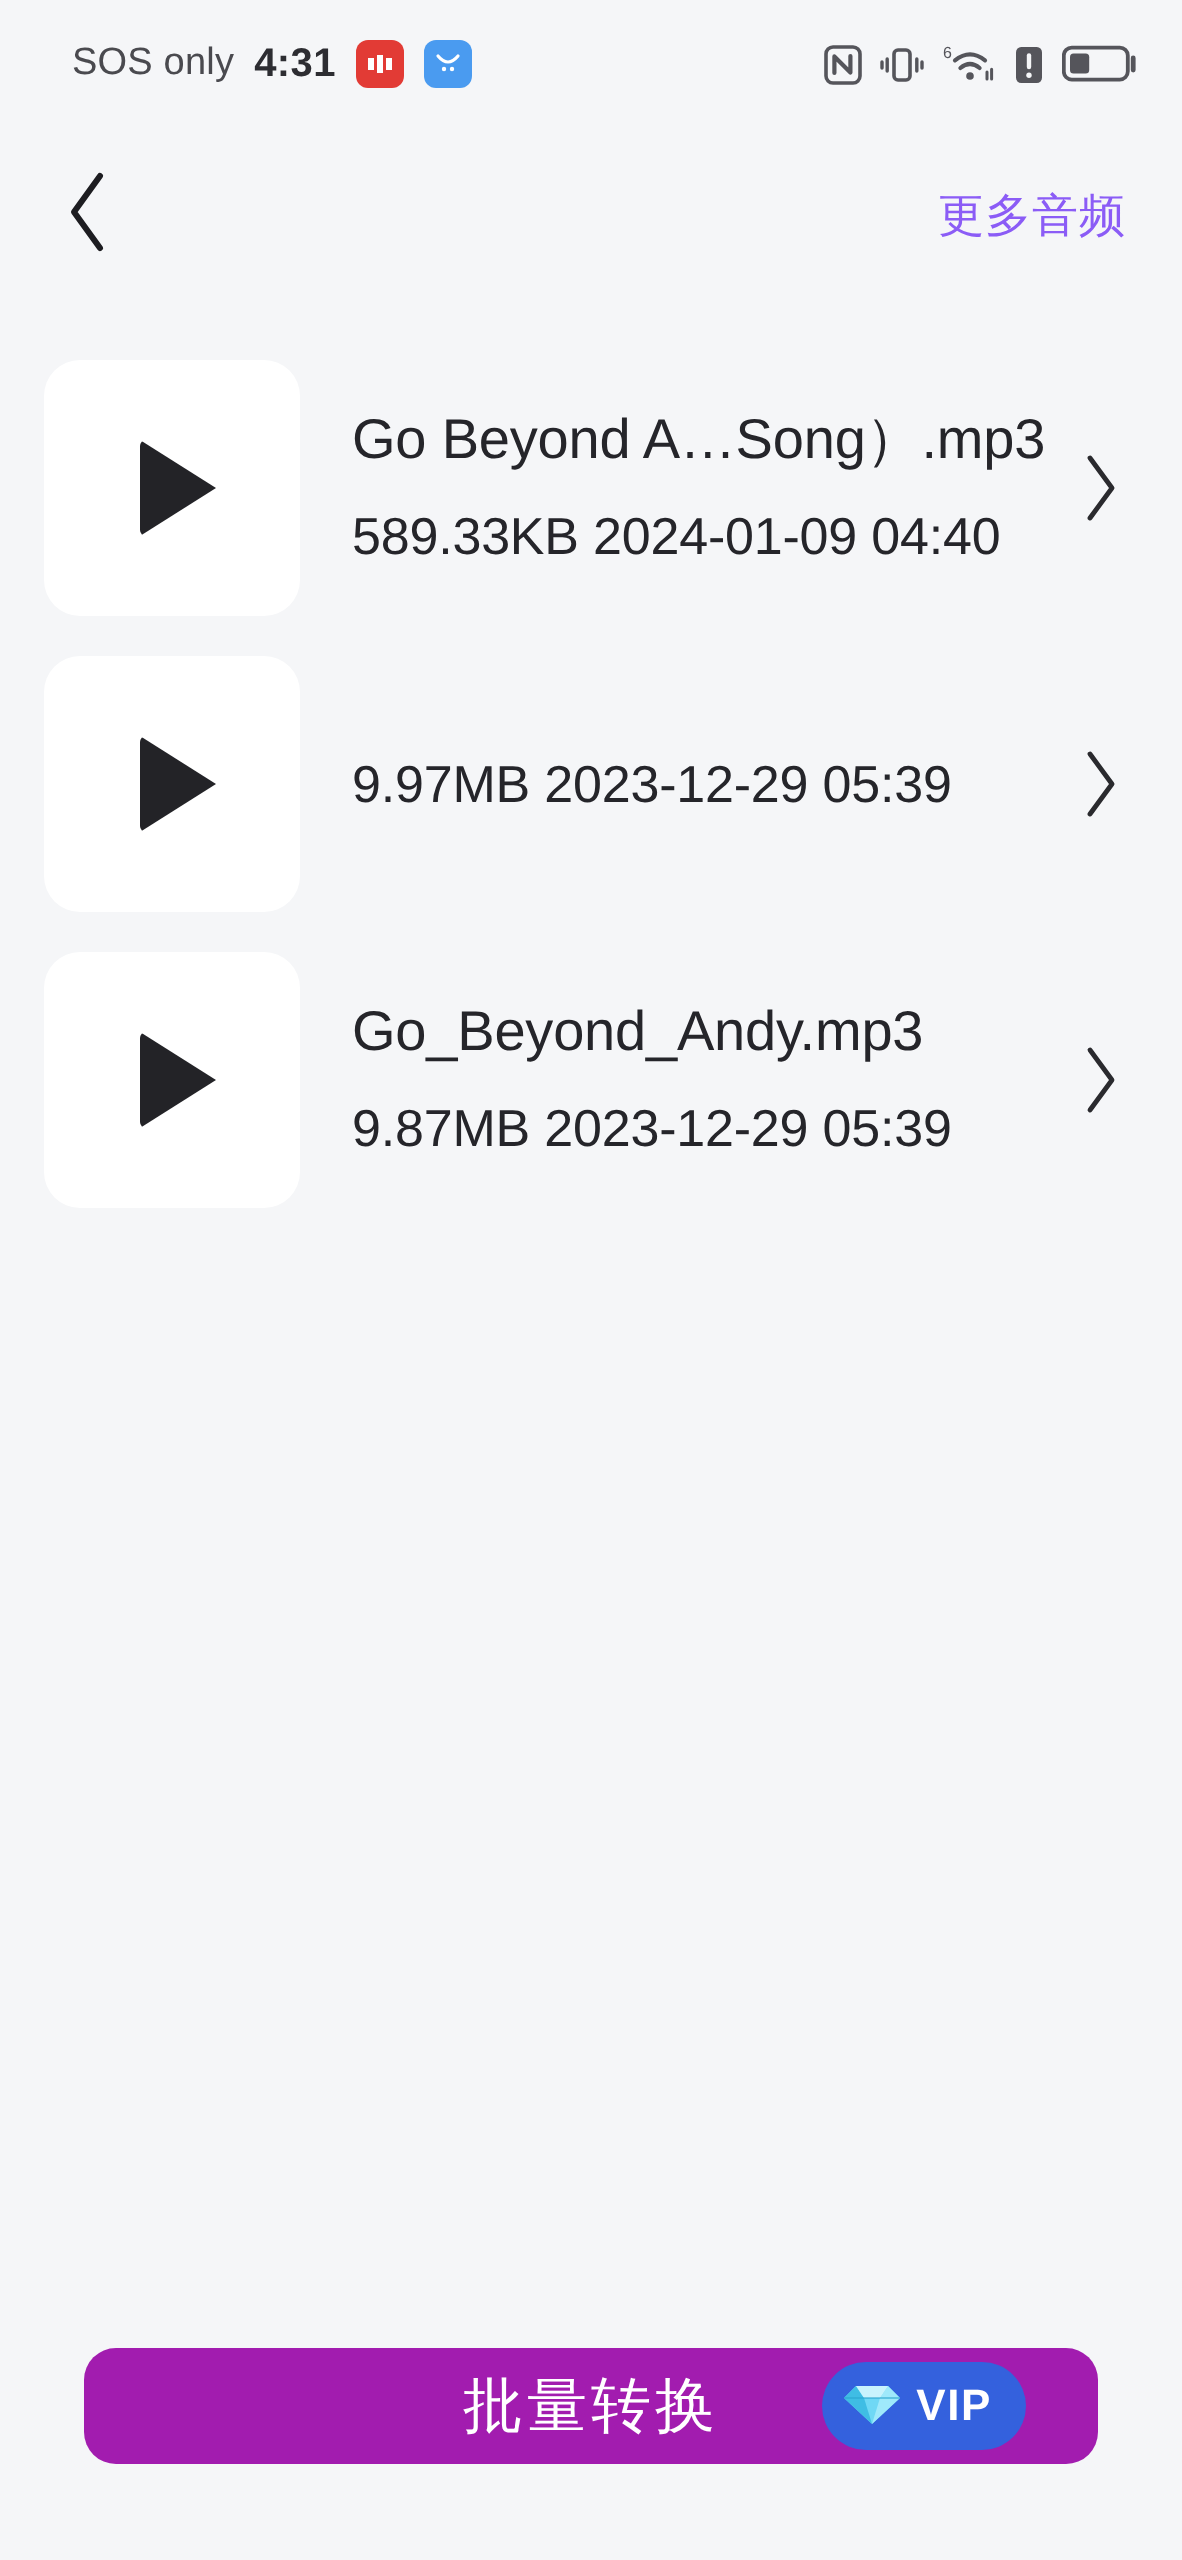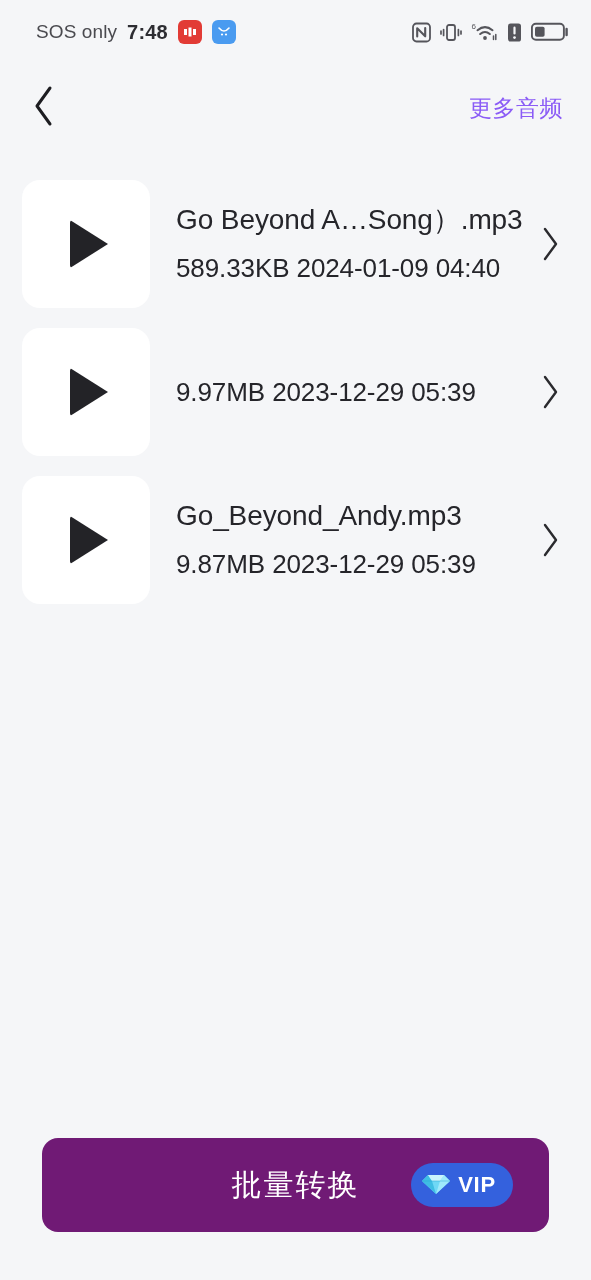--- a/index.html
+++ b/index.html
@@ -200,23 +200,23 @@
   }
 
   
   .bottom-bar {
     flex: 0 0 auto;
     padding: 0 42px 48px 42px;
   }
 
   .convert-button {
     position: relative;
-    height: 94px;
+    height: 58px;
     border-radius: 16px;
-    background: #701a75;
+    background: #a21caf;
     display: flex;
     align-items: center;
     justify-content: center;
     cursor: pointer;
     border: none;
     width: 100%;
   }
 
   .convert-label {
     font-size: 30px;
@@ -247,21 +247,21 @@
   }
 </style>
 </head>
 <body>
 
 <div class="phone">
 
   <div class="status-bar">
     <div class="status-left">
       <span class="carrier-text">SOS only</span>
-      <span class="status-time">7:48</span>
+      <span class="status-time">4:31</span>
 
       <span class="notif-icon red">
         <svg width="16" height="16" viewBox="0 0 16 16" aria-hidden="true">
           <rect x="2" y="5" width="3" height="6" fill="#ffffff"></rect>
           <rect x="6.5" y="3.5" width="3" height="9" fill="#ffffff"></rect>
           <rect x="11" y="5" width="3" height="6" fill="#ffffff"></rect>
         </svg>
       </span>
 
       <span class="notif-icon blue">

